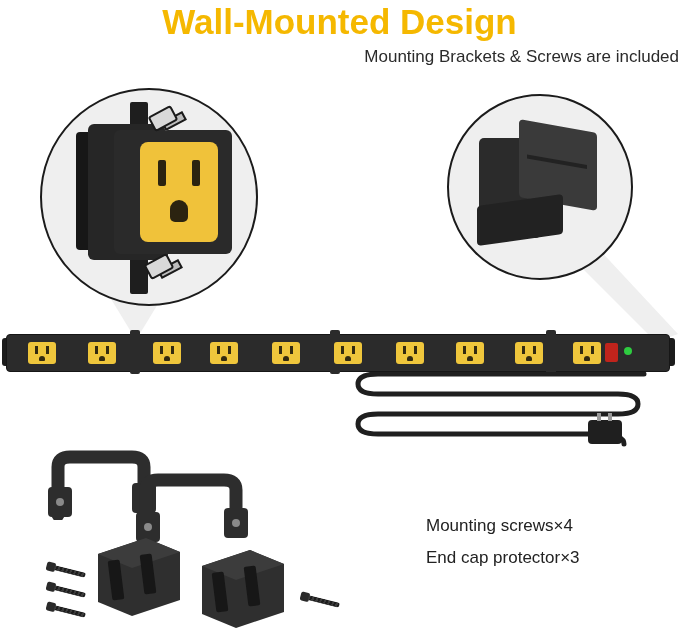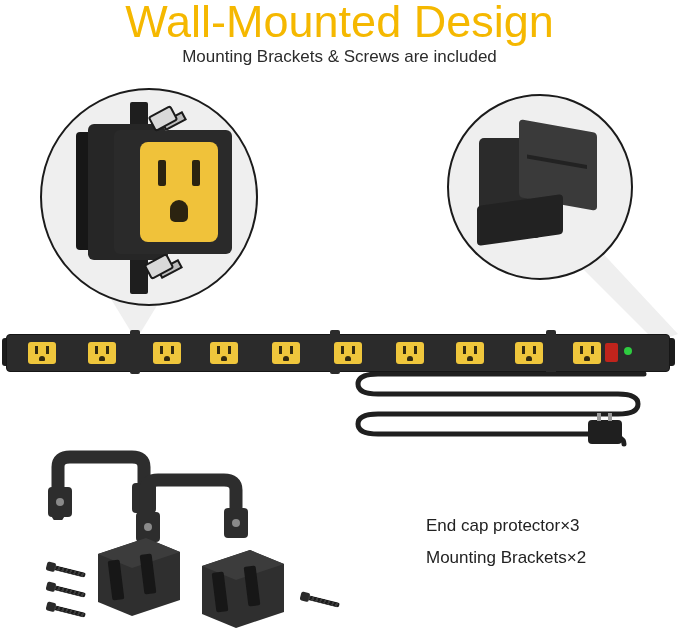--- a/index.html
+++ b/index.html
@@ -18,32 +18,32 @@
     overflow: hidden;
   }
 
   
   .title {
     position: absolute;
     top: 2px;
     left: 0;
     width: 679px;
     text-align: center;
-    font-size: 45px;
-    font-weight: normal;
+    font-size: 35px;
+    font-weight: bold;
     color: #f5b800;
     letter-spacing: 0px;
     line-height: 40px;
   }
   .subtitle {
     position: absolute;
     top: 46px;
     left: 0;
     width: 679px;
-    text-align: center;
+    text-align: right;
     font-size: 17px;
     color: #2b2b2b;
     line-height: 22px;
   }
 
   
   .callout {
     position: absolute;
     border-radius: 50%;
     border: 2px solid #1b1b1b;
@@ -507,17 +507,17 @@
   <div class="screw" style="left:46px; top:606px; transform:rotate(14deg);">
     <span class="head"></span>
       <span class="shaft"></span>
   </div>
   <div class="screw" style="left:300px; top:596px; transform:rotate(14deg);">
     <span class="head"></span>
       <span class="shaft"></span>
   </div>
 
   <div class="item-list">
+    <div>Mounting screws×4</div>
     <div>End cap protector×3</div>
-    <div>Mounting Brackets×2</div>
   </div>
 
 </div>
 
 </body></html>

